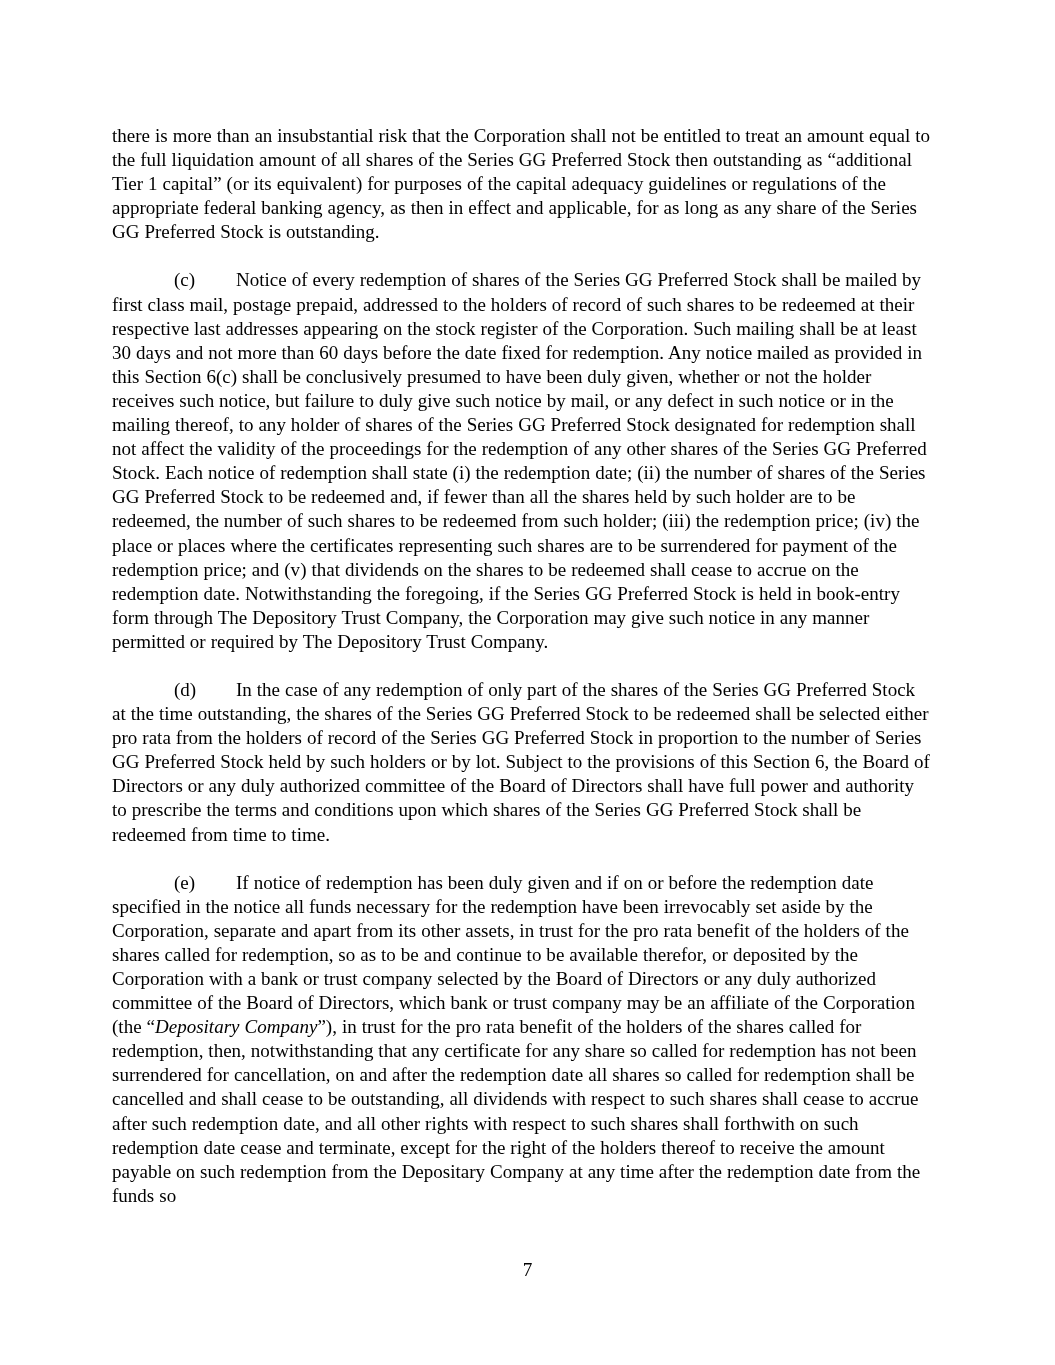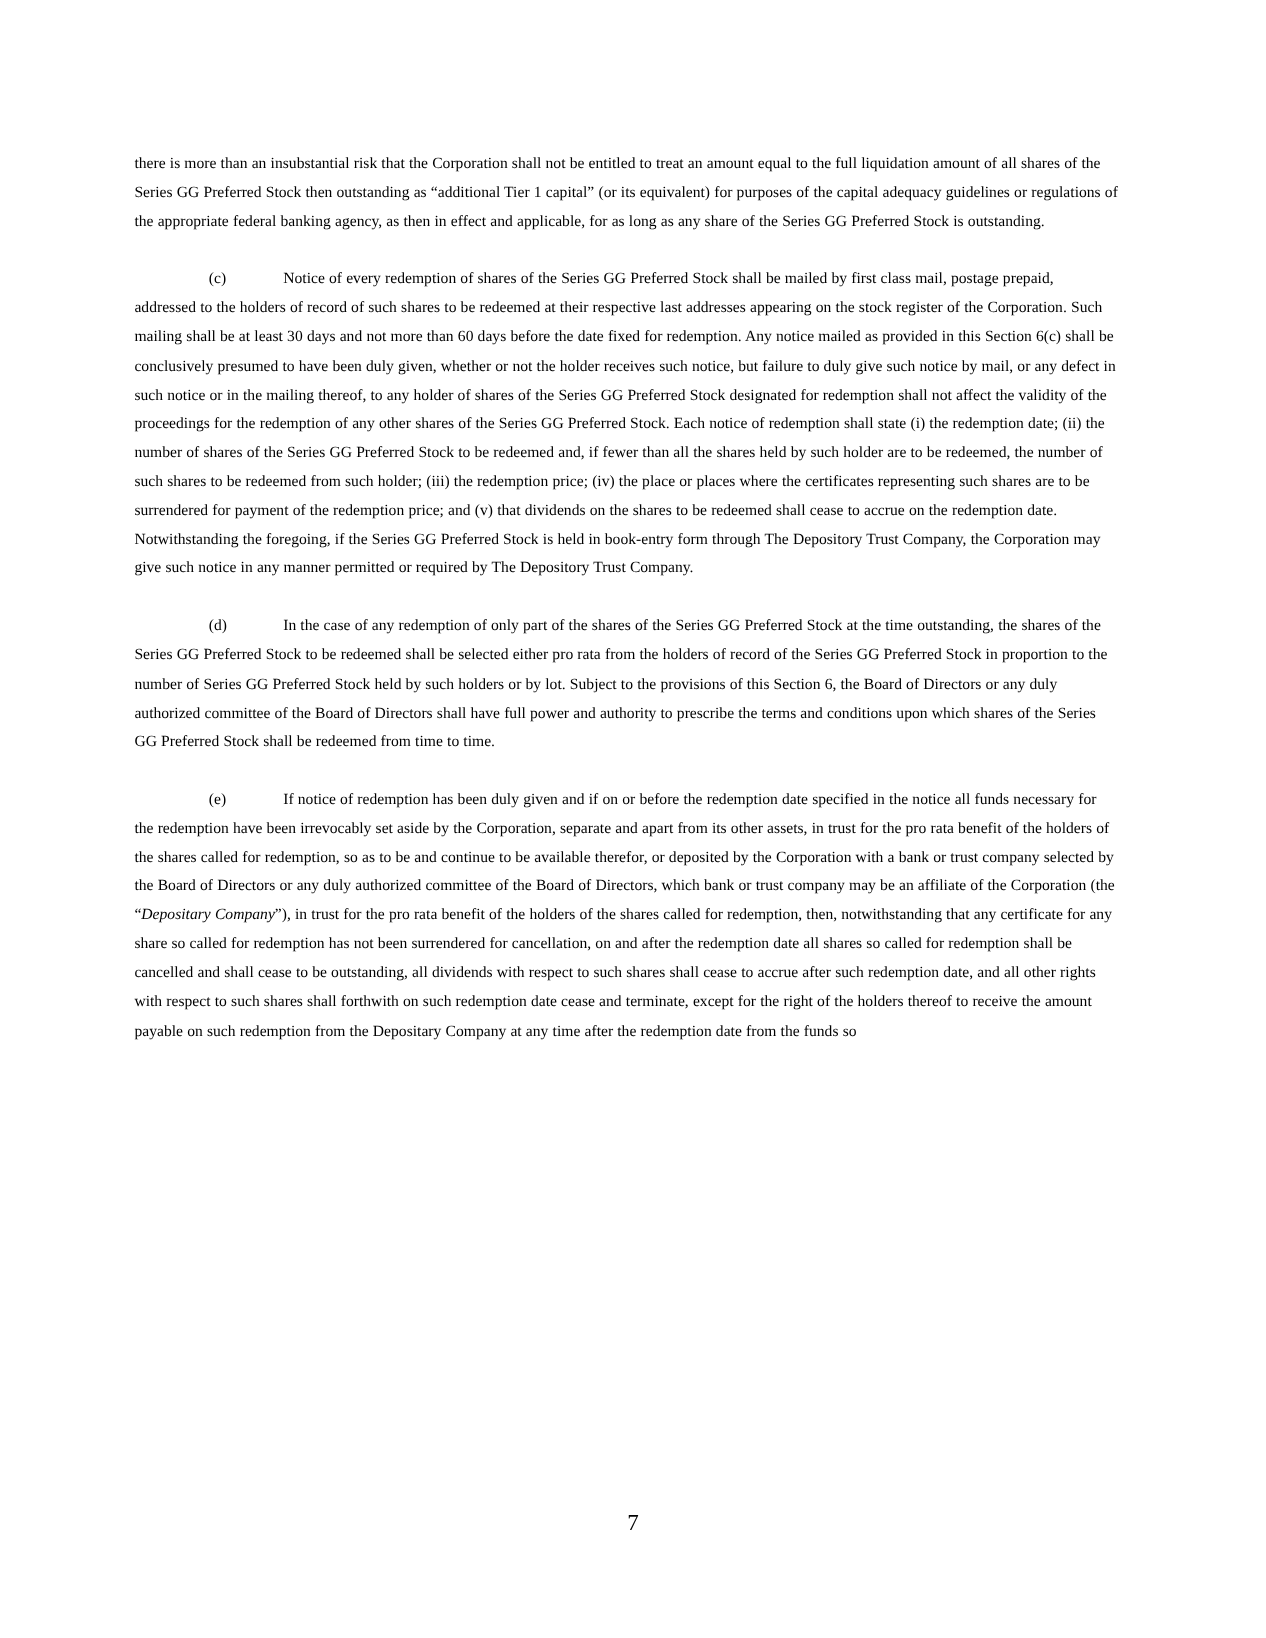--- a/index.html
+++ b/index.html
@@ -17,21 +17,21 @@
     font-family: "Liberation Serif", "DejaVu Serif", serif;
     color: #000000;
   }
   .body-column {
     position: absolute;
     left: 112px;
     top: 124px;
     width: 820px;
   }
   .para {
-    font-size: 13px;
+    font-size: 19px;
     line-height: 24.1px;
     text-align: left;
     margin: 0 0 24px 0;
     word-spacing: 0.2px;
     letter-spacing: 0.01px;
   }
   .para:last-child {
     margin-bottom: 0;
   }
   .para.continued {

